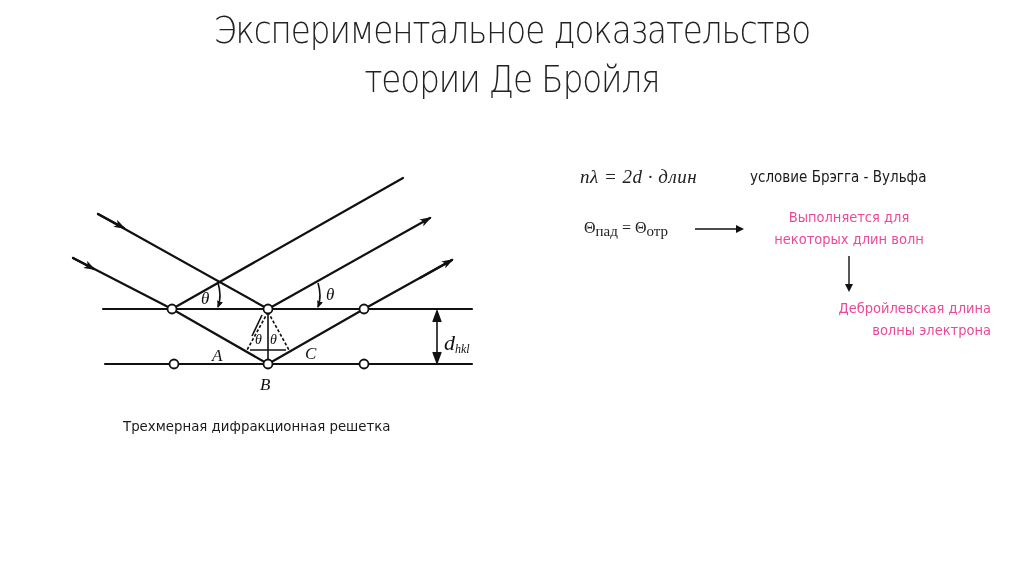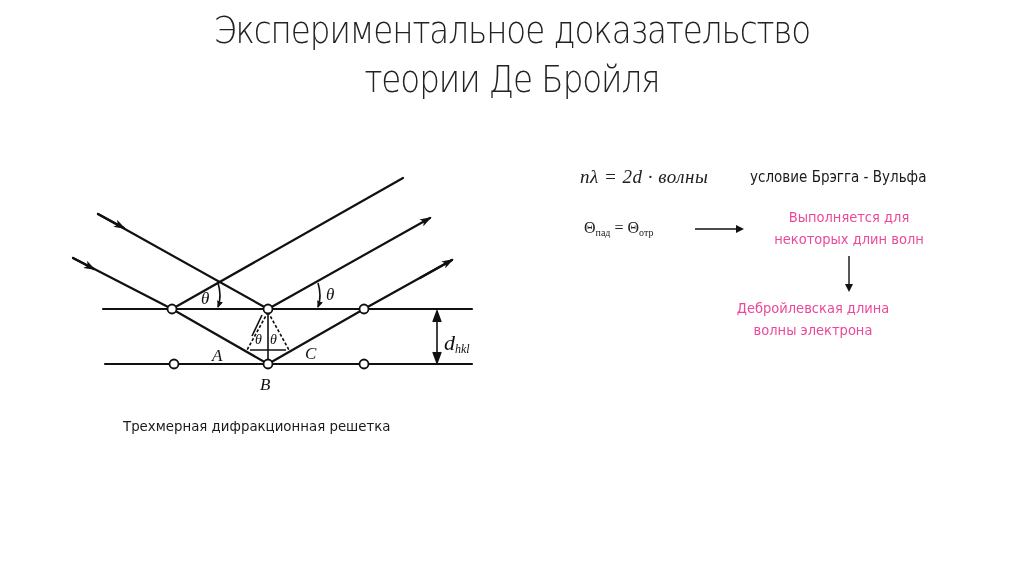--- a/index.html
+++ b/index.html
@@ -24,29 +24,29 @@
     font-style: italic; font-size: 19px; color: #222; letter-spacing: 0.5px;
   }
   .label-bragg {
     position: absolute; left: 750px; top: 168px; font-size: 15px; color: #1a1a1a;
     font-family: "DejaVu Sans", "Liberation Sans", sans-serif; transform: scaleX(0.9); transform-origin: left top;
   }
   .formula-theta {
     position: absolute; left: 584px; top: 219px; font-family: "Liberation Serif", "DejaVu Serif", serif;
     font-size: 16px; color: #222;
   }
-  .formula-theta sub { font-size: 10px; vertical-align: -3px; }
+  .formula-theta sub { font-size: 15px; vertical-align: -3px; }
   .arrow-right { position: absolute; left: 694px; top: 223px; width: 50px; height: 12px; }
   .text-block {
     position: absolute; width: 240px; text-align: center; font-size: 14.5px; line-height: 22px; color: #ec4899;
     font-family: "DejaVu Sans", "Liberation Sans", sans-serif;
   }
   .text-block span { display: block; transform: scaleX(0.9); }
   .tb1 { left: 729px; top: 206px; }
-  .tb2 { left: 693px; top: 297px; }
+  .tb2 { left: 763px; top: 297px; text-align: right; }
   .arrow-down { position: absolute; left: 843px; top: 256px; width: 12px; height: 36px; }
 </style>
 </head>
 <body>
 
 <div class="title">
   <span>Экспериментальное доказательство</span>
   <span>теории Де Бройля</span>
 </div>
 
@@ -110,21 +110,21 @@
     <text x="305" y="359" font-size="17">C</text>
     <text x="260" y="390" font-size="17">B</text>
     <text x="444" y="350" font-size="22">
       <tspan>d</tspan><tspan dy="3" font-size="12">hkl</tspan>
     </text>
   </g>
 </svg>
 
 <div class="caption">Трехмерная дифракционная решетка</div>
 
-<div class="formula-bragg">nλ = 2d · волны</div>
+<div class="formula-bragg">nλ = 2d · длин</div>
 <div class="label-bragg">условие Брэгга - Вульфа</div>
 
 <div class="formula-theta">
   <span>Θ</span><sub>пад</sub><span style="white-space:pre"> = </span><span>Θ</span><sub>отр</sub>
 </div>
 
 <svg class="arrow-right" viewBox="0 0 50 12">
   <line x1="1" y1="6" x2="44" y2="6" stroke="#111" stroke-width="1.4"></line>
   <path d="M42,2 L50,6 L42,10 Z" fill="#111"></path>
 </svg>

